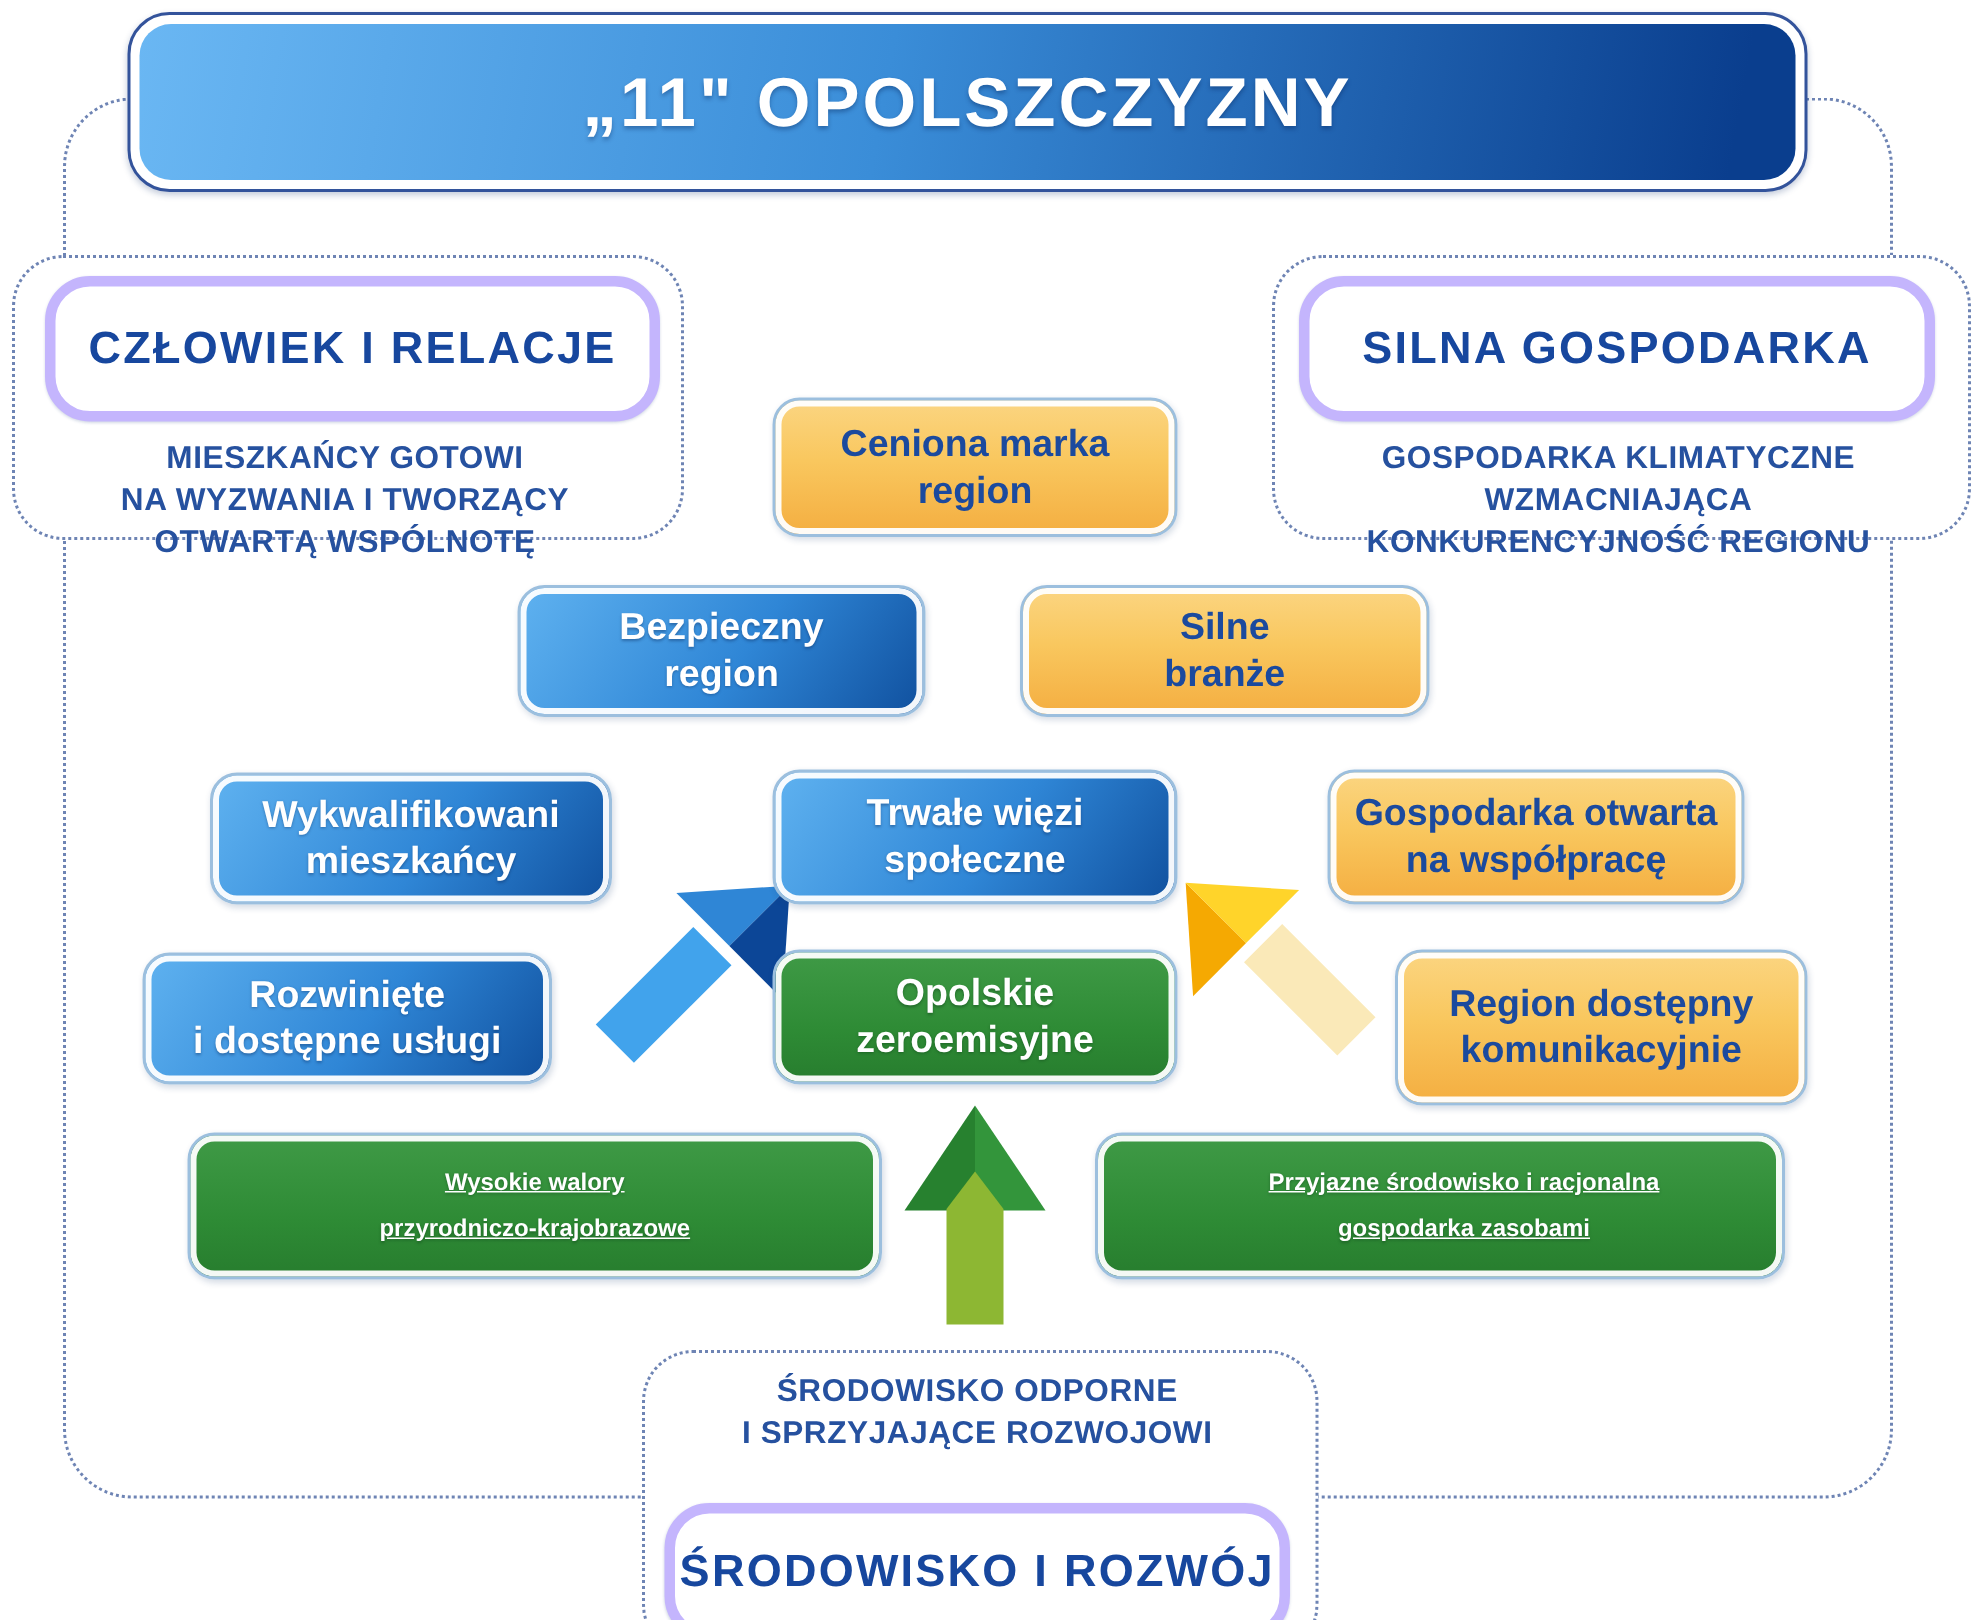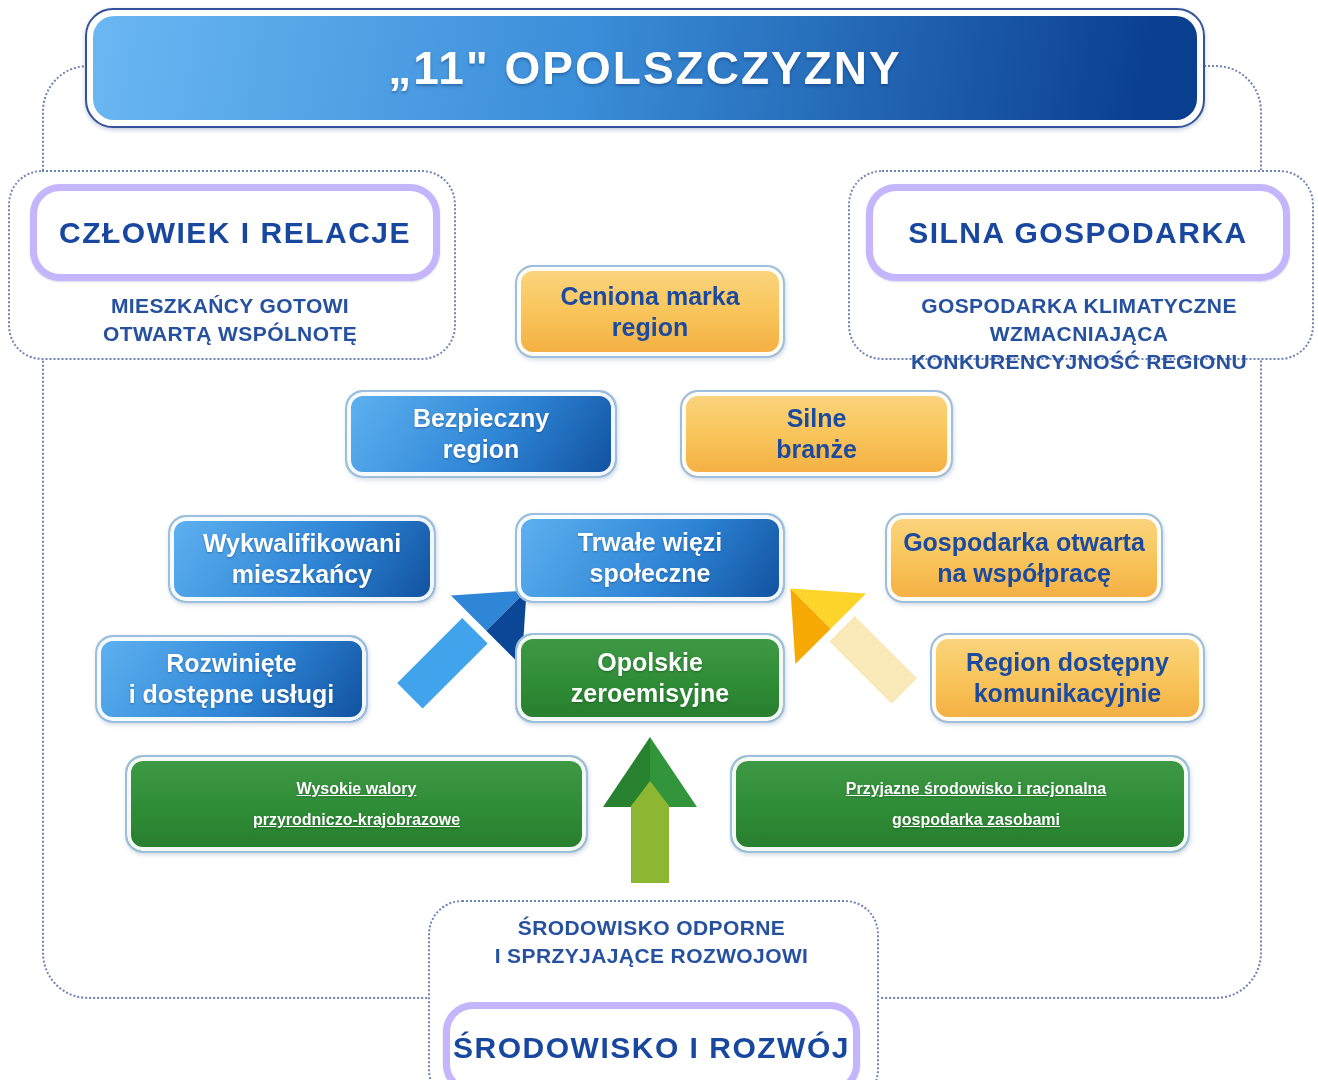--- a/index.html
+++ b/index.html
@@ -57,20 +57,21 @@
     <span>„11" OPOLSZCZYZNY</span>
   </div>
 </div>
 
 <div class="abs dotted filled" style="left:8px;top:170px;width:444px;height:186px;z-index:2;"></div>
 <div class="abs titlebox" style="left:30px;top:184px;width:410px;height:97px;z-index:3;">
   <span>CZŁOWIEK I RELACJE</span>
 </div>
 <div class="abs sublines" style="left:18px;top:292px;width:424px;z-index:3;">
   <div>MIESZKAŃCY GOTOWI</div>
+  <div>NA WYZWANIA I TWORZĄCY</div>
   <div>OTWARTĄ WSPÓLNOTĘ</div>
 </div>
 
 <div class="abs dotted filled" style="left:848px;top:170px;width:462px;height:186px;z-index:2;"></div>
 <div class="abs titlebox" style="left:866px;top:184px;width:424px;height:97px;z-index:3;">
   <span>SILNA GOSPODARKA</span>
 </div>
 <div class="abs sublines" style="left:858px;top:292px;width:442px;z-index:3;">
   <div>GOSPODARKA KLIMATYCZNE</div>
   <div>WZMACNIAJĄCA</div>
@@ -94,21 +95,21 @@
 <div class="abs box blue" style="left:345px;top:390px;width:272px;height:88px;">
   <div class="line">Bezpieczny</div>
   <div class="line">region</div>
 </div>
 
 <div class="abs box yellow" style="left:680px;top:390px;width:273px;height:88px;">
   <div class="line">Silne</div>
   <div class="line">branże</div>
 </div>
 
-<div class="abs box blue" style="left:140px;top:515px;width:268px;height:88px;margin-left:28px;">
+<div class="abs box blue" style="left:140px;top:515px;width:268px;height:88px;">
   <div class="line">Wykwalifikowani</div>
   <div class="line">mieszkańcy</div>
 </div>
 
 <div class="abs box blue" style="left:515px;top:513px;width:270px;height:90px;">
   <div class="line">Trwałe więzi</div>
   <div class="line">społeczne</div>
 </div>
 
 <div class="abs box yellow" style="left:885px;top:513px;width:278px;height:90px;">
@@ -119,21 +120,21 @@
 <div class="abs box blue" style="left:95px;top:635px;width:273px;height:88px;">
   <div class="line">Rozwinięte</div>
   <div class="line">i dostępne usługi</div>
 </div>
 
 <div class="abs box green" style="left:515px;top:633px;width:270px;height:90px;">
   <div class="line">Opolskie</div>
   <div class="line">zeroemisyjne</div>
 </div>
 
-<div class="abs box yellow" style="left:930px;top:633px;width:275px;height:90px;">
+<div class="abs box yellow" style="left:930px;top:633px;width:275px;height:104px;">
   <div class="line">Region dostępny</div>
   <div class="line">komunikacyjnie</div>
 </div>
 
 <div class="abs box green wide" style="left:125px;top:755px;width:463px;height:98px;">
   <div class="line">Wysokie walory</div>
   <div class="line">przyrodniczo-krajobrazowe</div>
 </div>
 
 <div class="abs box green wide" style="left:730px;top:755px;width:460px;height:98px;padding-left:32px;">

